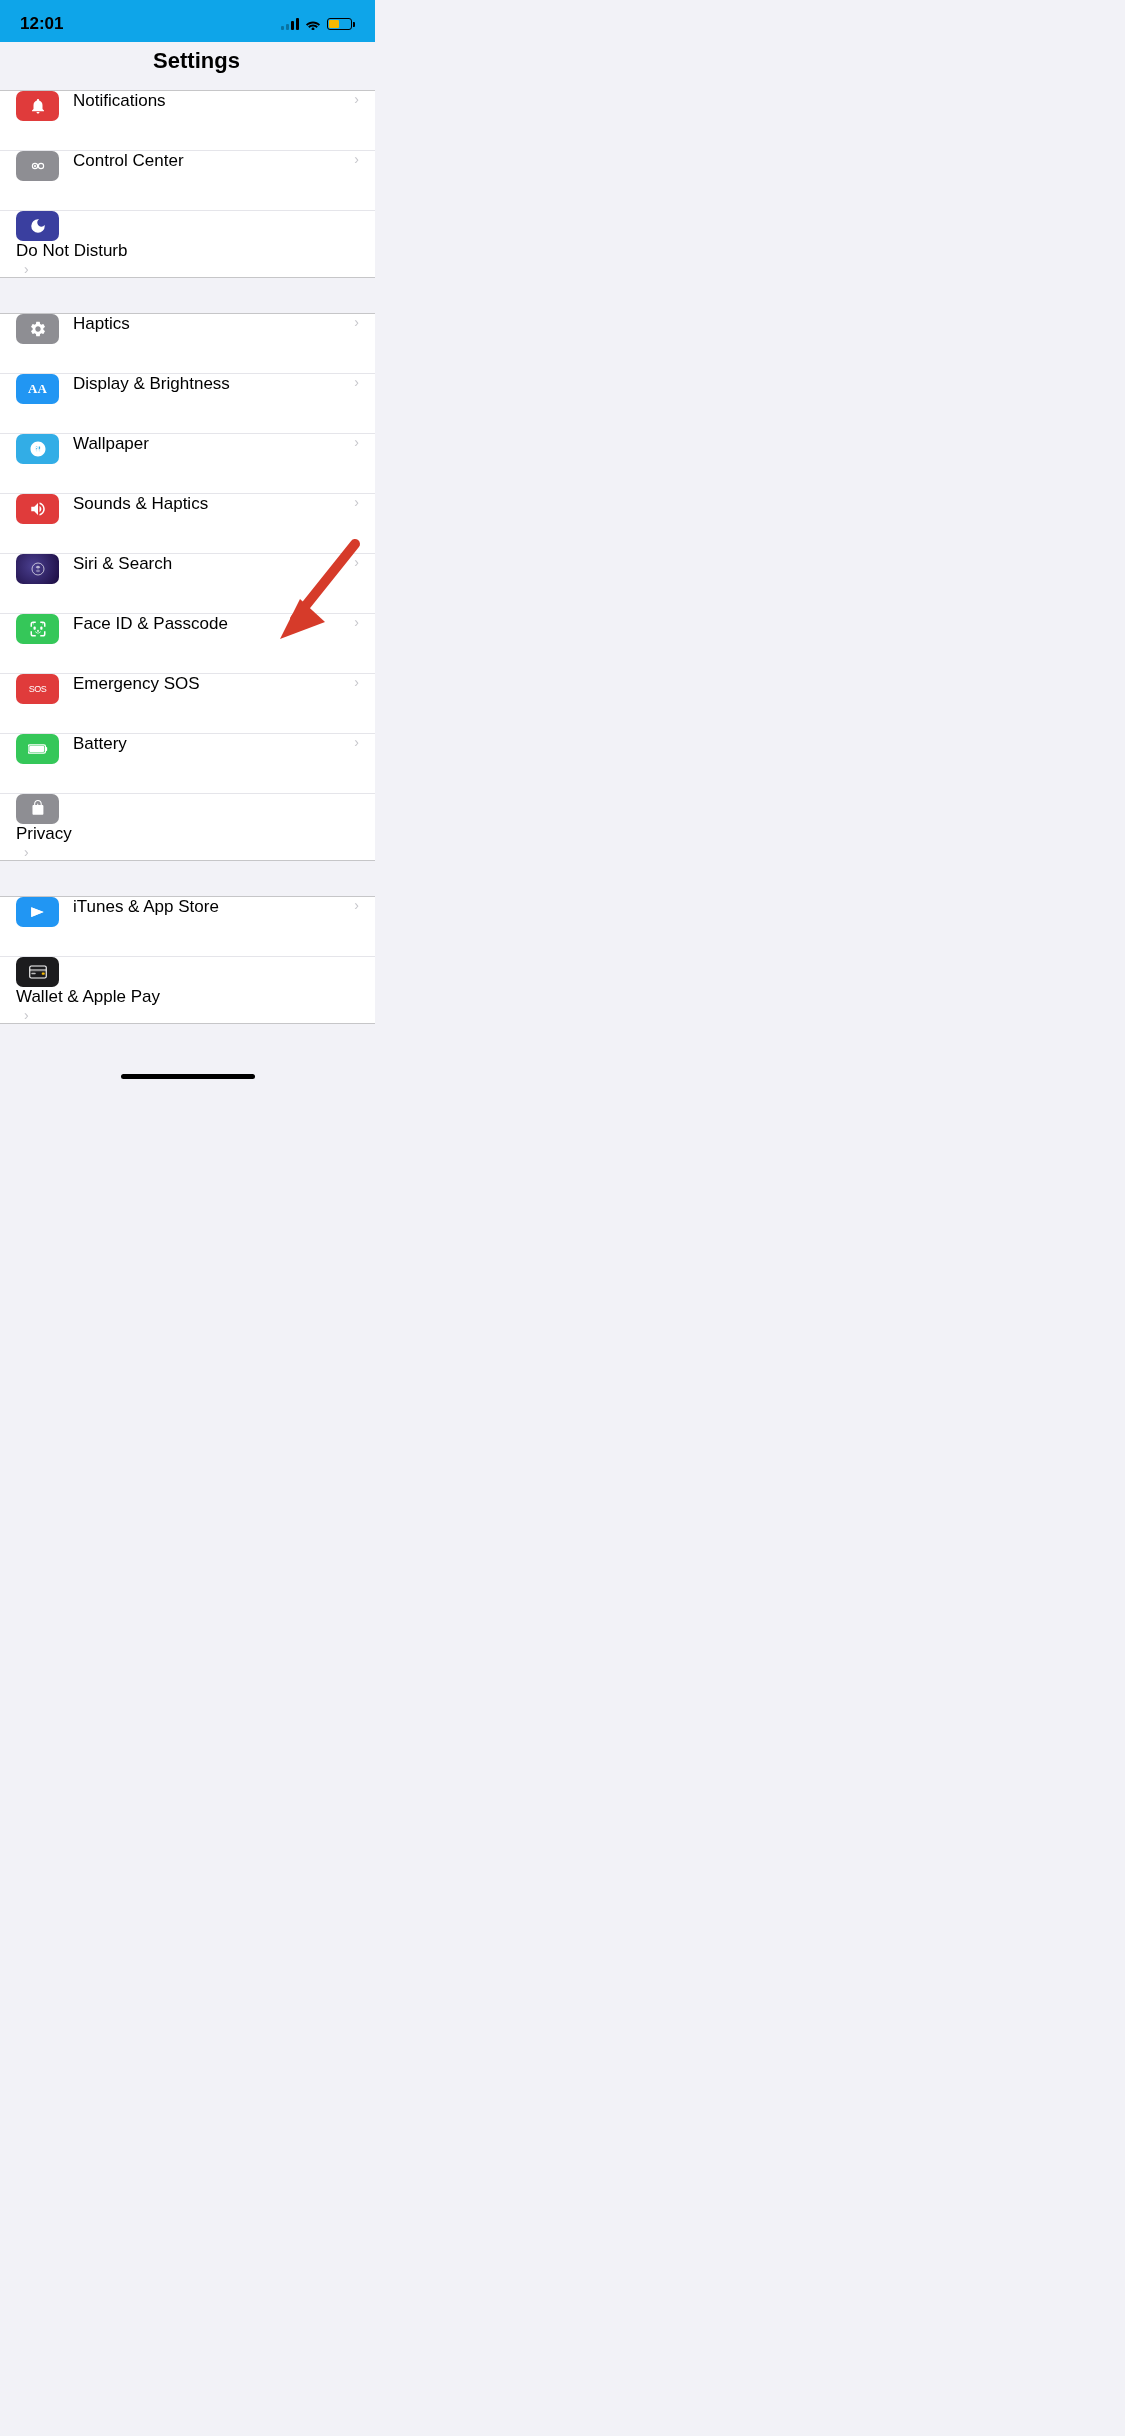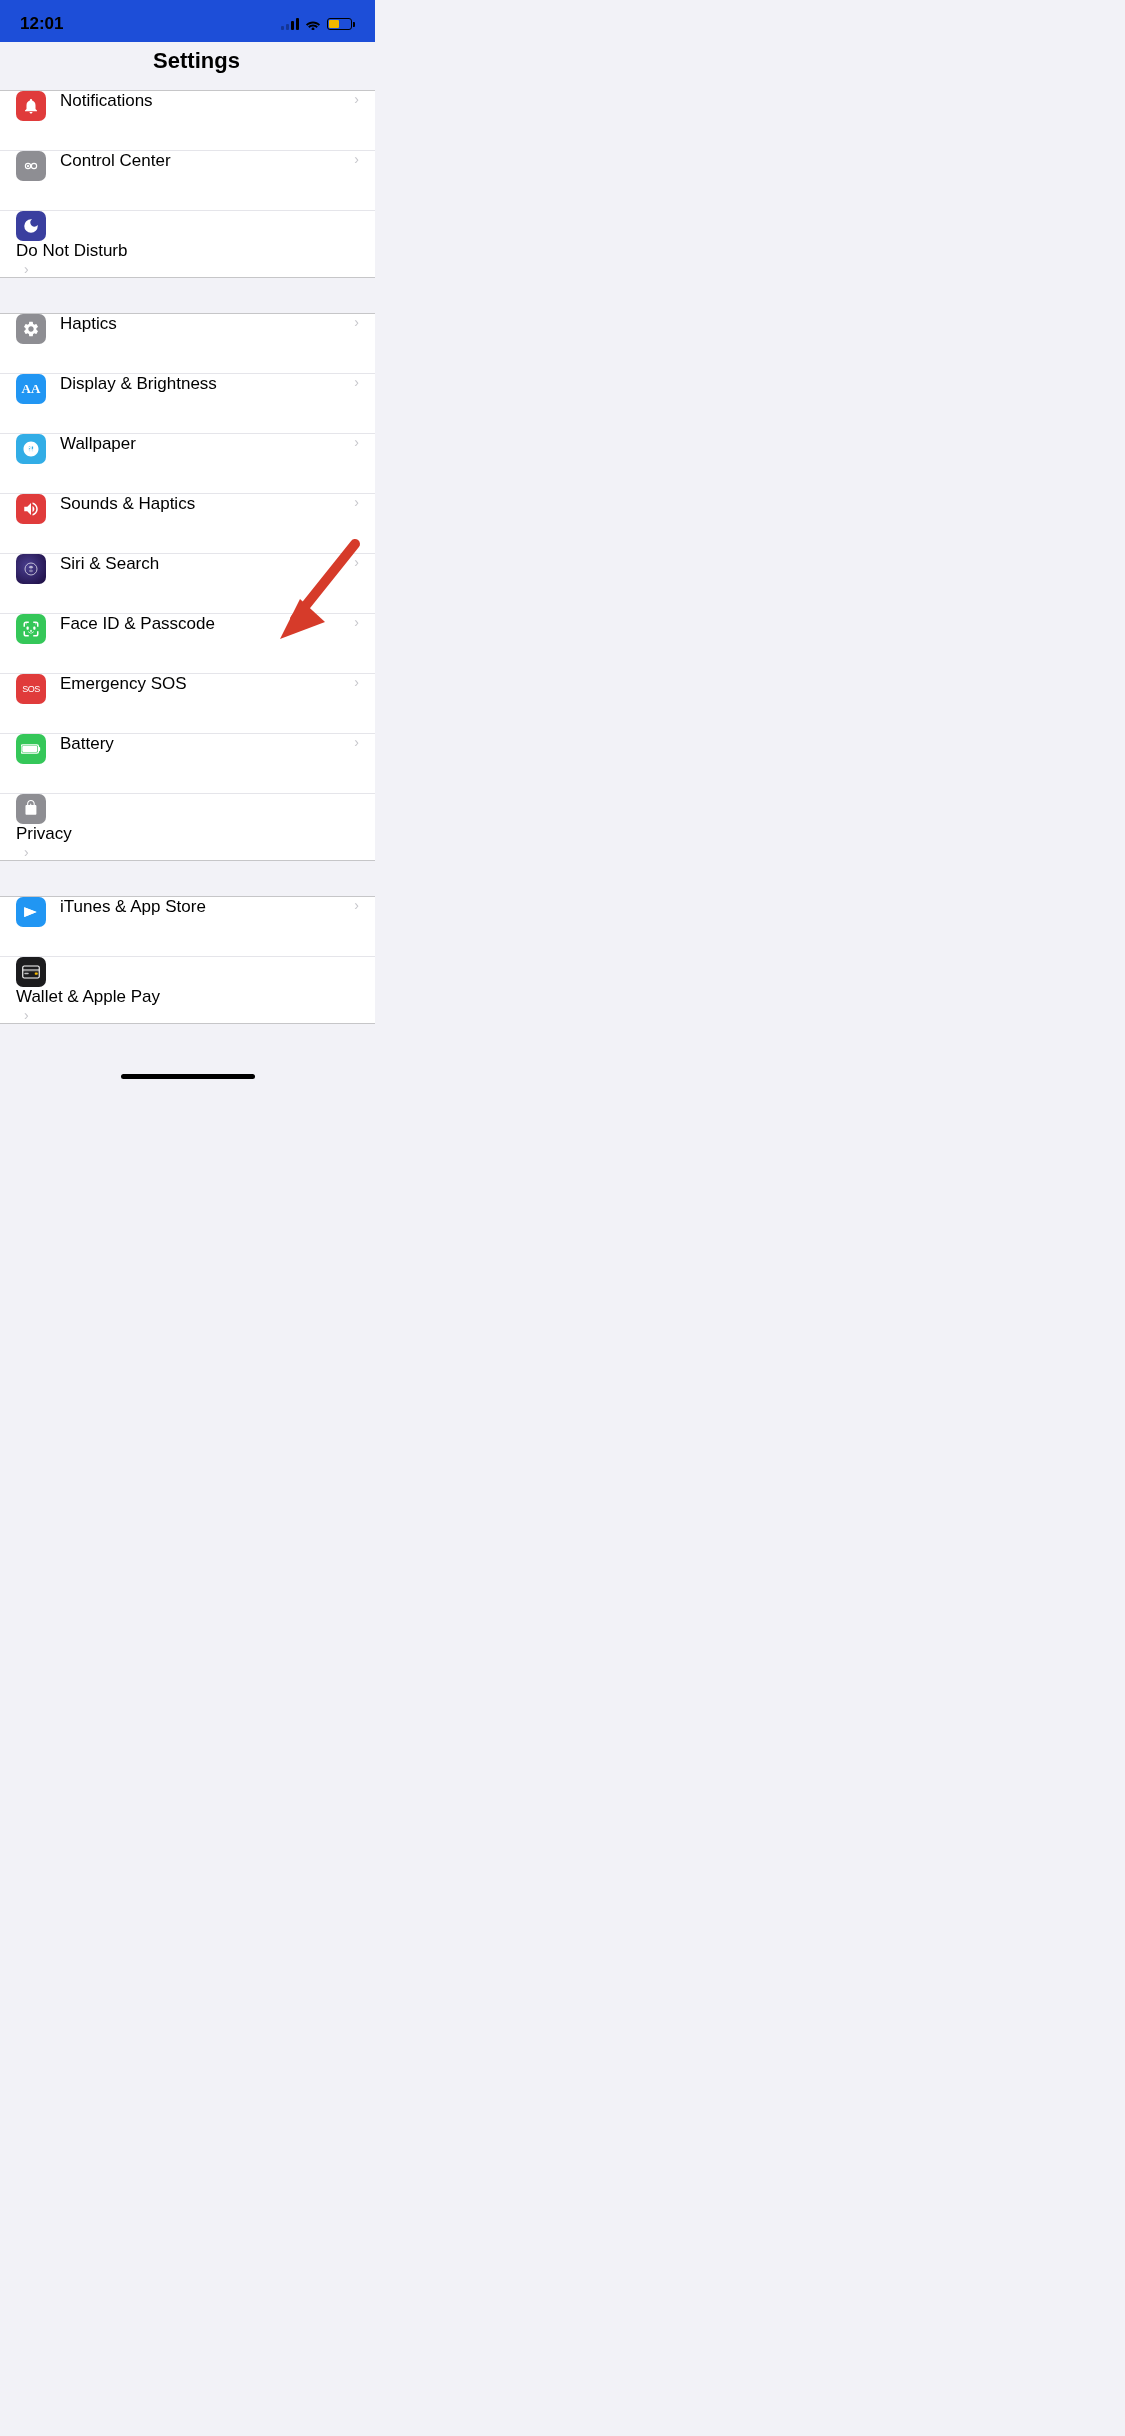--- a/index.html
+++ b/index.html
@@ -12,21 +12,21 @@
       min-height: 812px;
       overflow-x: hidden;
     }
 
     
     .status-bar {
       display: flex;
       justify-content: space-between;
       align-items: center;
       padding: 14px 20px 8px;
-      background: #1d4ed8;
+      background: #0ea5e9;
     }
     .status-time {
       font-size: 17px;
       font-weight: 600;
       color: #000;
     }
     .status-icons {
       display: flex;
       align-items: center;
       gap: 6px;
@@ -110,21 +110,21 @@
       color: inherit;
       position: relative;
       cursor: pointer;
     }
     .settings-item:last-child {
       border-bottom: none;
       flex-direction: column;
     }
 
     .item-icon {
-      width: 30px;
+      width: 43px;
       height: 30px;
       border-radius: 7px;
       margin-right: 14px;
       flex-shrink: 0;
       display: flex;
       align-items: center;
       justify-content: center;
       font-size: 16px;
       color: #fff;
     }

